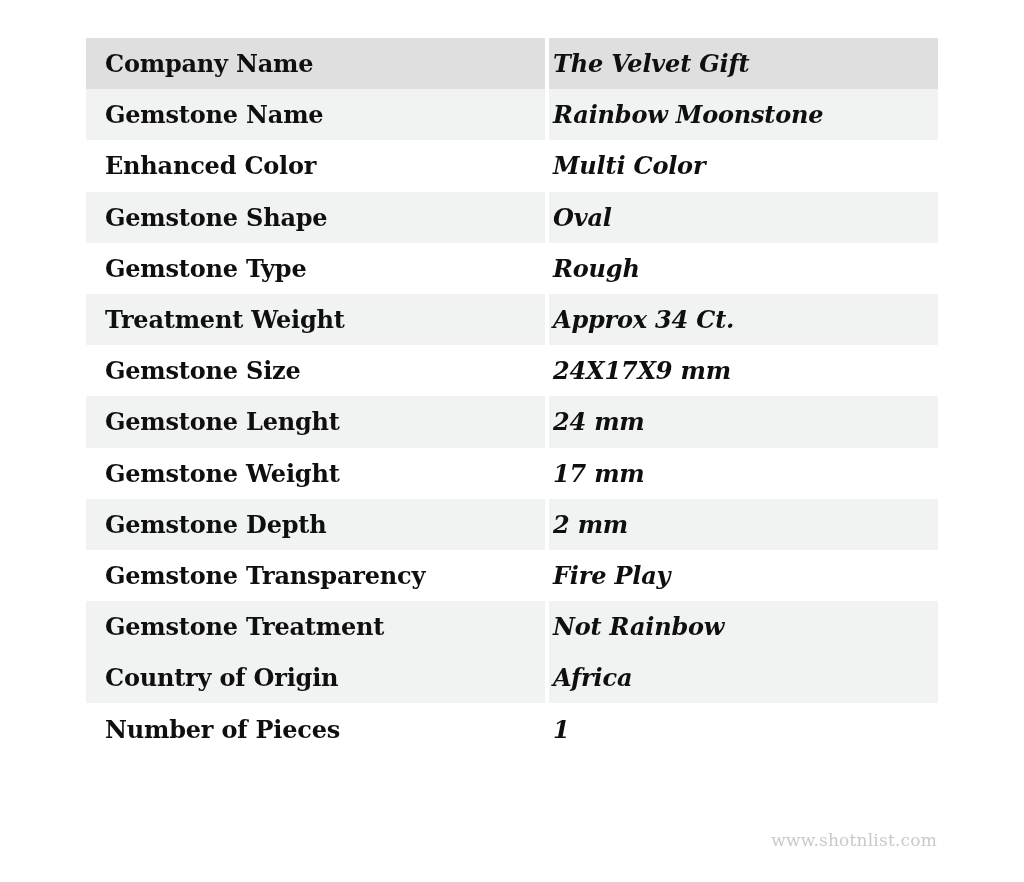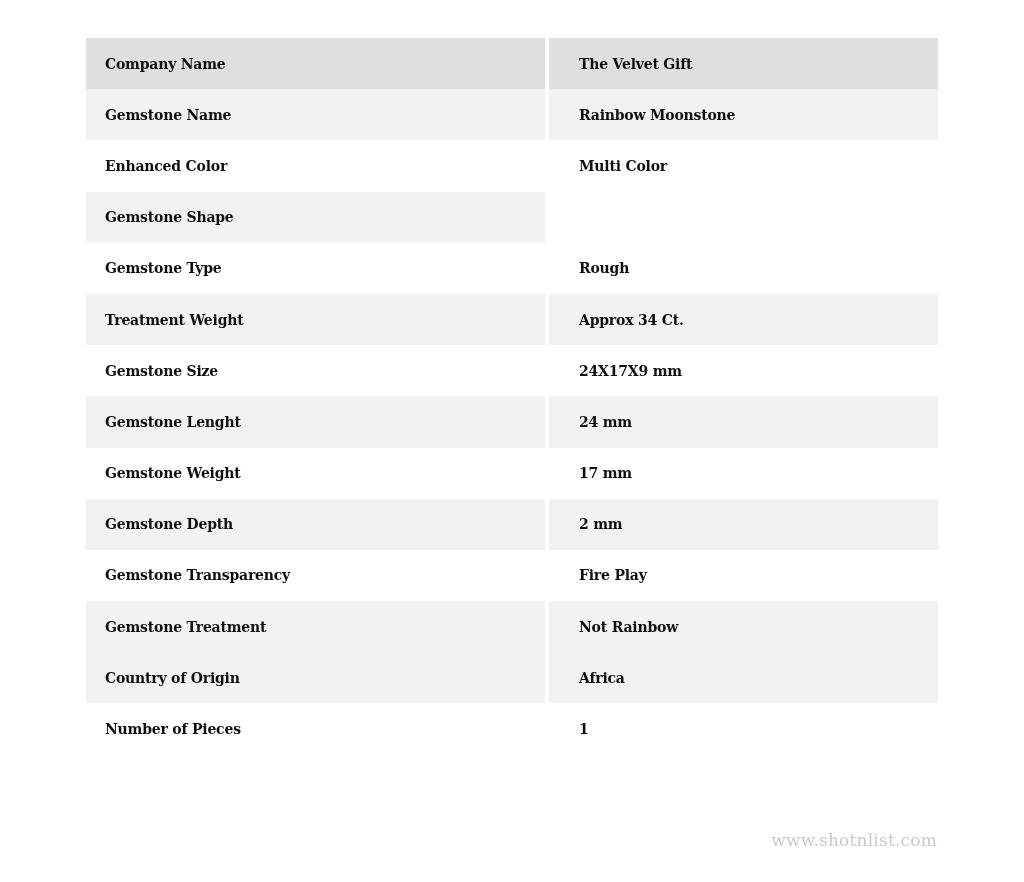--- a/index.html
+++ b/index.html
@@ -29,28 +29,28 @@
     column-gap: 4px;
     height: 51.2px;
   }
   .row-header .cell { background: var(--header-bg, #dfdfdf); }
   .row-alt .cell    { background: var(--alt-bg, #f1f2f2); }
   .row-plain .cell  { background: var(--plain-bg, #ffffff); }
   .cell {
     display: flex;
     align-items: center;
     font-weight: bold;
-    font-size: 14px;
+    font-size: 24px;
     letter-spacing: -0.2px;
     color: var(--text-color, #0f0f0f);
     white-space: nowrap;
     overflow: hidden;
   }
   .label-cell { padding-left: 19px; }
-  .value-cell { padding-left: 30px; }
+  .value-cell { padding-left: 4px; font-style: italic; }
   .watermark {
     position: absolute;
     top: 830px;
     right: 87px;
     font-weight: normal;
     font-size: 17px;
     letter-spacing: 0.2px;
     color: var(--watermark-color, #c9c9c9);
   }
 </style>
@@ -66,20 +66,21 @@
       <div class="row row-alt">
         <div class="cell label-cell">Gemstone Name</div>
         <div class="cell value-cell">Rainbow Moonstone</div>
       </div>
       <div class="row row-plain">
         <div class="cell label-cell">Enhanced Color</div>
         <div class="cell value-cell">Multi Color</div>
       </div>
       <div class="row row-alt">
         <div class="cell label-cell">Gemstone Shape</div>
+        <div class="cell value-cell">Oval</div>
       </div>
       <div class="row row-plain">
         <div class="cell label-cell">Gemstone Type</div>
         <div class="cell value-cell">Rough</div>
       </div>
       <div class="row row-alt">
         <div class="cell label-cell">Treatment Weight</div>
         <div class="cell value-cell">Approx 34 Ct.</div>
       </div>
       <div class="row row-plain">

